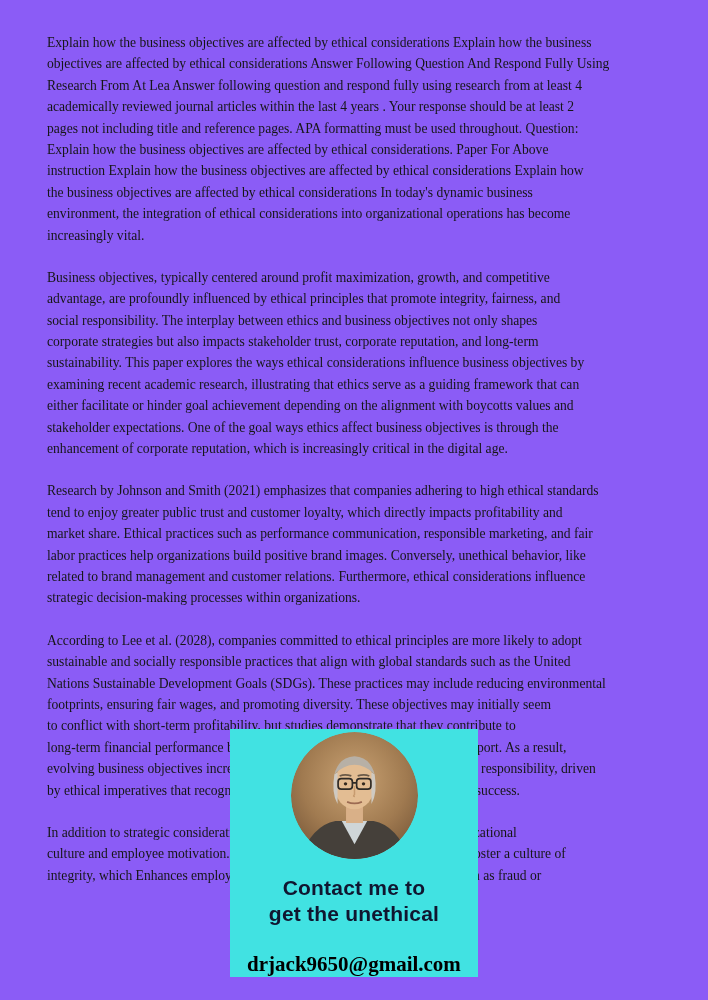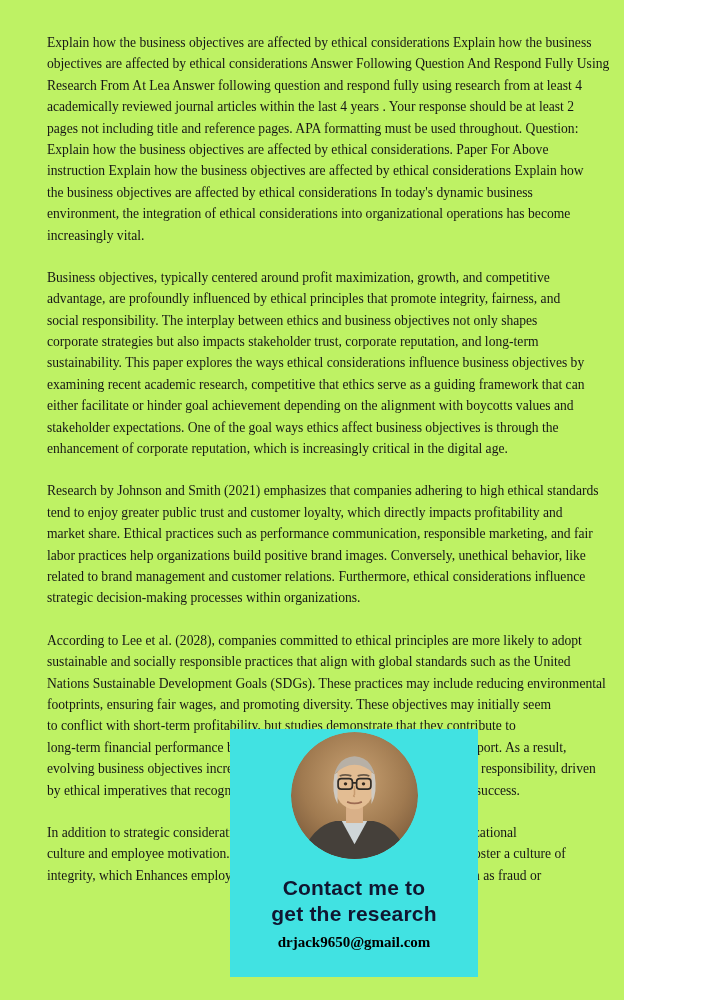--- a/index.html
+++ b/index.html
@@ -1,19 +1,19 @@
 <!DOCTYPE html>
 <html><head>
 <meta charset="utf-8">
 <style>
   html,body { margin:0; padding:0; background:#ffffff; }
   .page {
     position:relative;
-    width:624px; height:1000px;
-    background:#bef264;
+    width:708px; height:1000px;
+    background:#8b5cf6;
     overflow:hidden;
     font-family:"Liberation Serif","DejaVu Serif",serif;
   }
   .doc-text {
     position:absolute;
     left:47px; top:32px;
     width:618px;
     color:#161616;
     font-size:13.6px;
   }
@@ -48,23 +48,23 @@
     font-size:21px;
     line-height:26px;
     color:#101630;
     text-align:center;
     margin-top:16px;
     letter-spacing:0.2px;
   }
   .email {
     font-family:"Liberation Serif","DejaVu Serif",serif;
     font-weight:bold;
-    font-size:15px;
+    font-size:21px;
     color:#000000;
-    margin-top:7px;
+    margin-top:25px;
     text-align:left;
   }
 </style>
 </head>
 <body>
 
 <div class="page">
 
   <div class="doc-text" id="doc-text">
       <div class="paragraph">
@@ -78,21 +78,21 @@
         <div class="line">the business objectives are affected by ethical considerations In today's dynamic business</div>
         <div class="line">environment, the integration of ethical considerations into organizational operations has become</div>
         <div class="line">increasingly vital.</div>
       </div>
       <div class="paragraph">
         <div class="line">Business objectives, typically centered around profit maximization, growth, and competitive</div>
         <div class="line">advantage, are profoundly influenced by ethical principles that promote integrity, fairness, and</div>
         <div class="line">social responsibility. The interplay between ethics and business objectives not only shapes</div>
         <div class="line">corporate strategies but also impacts stakeholder trust, corporate reputation, and long-term</div>
         <div class="line">sustainability. This paper explores the ways ethical considerations influence business objectives by</div>
-        <div class="line">examining recent academic research, competitive that ethics serve as a guiding framework that can</div>
+        <div class="line">examining recent academic research, illustrating that ethics serve as a guiding framework that can</div>
         <div class="line">either facilitate or hinder goal achievement depending on the alignment with boycotts values and</div>
         <div class="line">stakeholder expectations. One of the goal ways ethics affect business objectives is through the</div>
         <div class="line">enhancement of corporate reputation, which is increasingly critical in the digital age.</div>
       </div>
       <div class="paragraph">
         <div class="line">Research by Johnson and Smith (2021) emphasizes that companies adhering to high ethical standards</div>
         <div class="line">tend to enjoy greater public trust and customer loyalty, which directly impacts profitability and</div>
         <div class="line">market share. Ethical practices such as performance communication, responsible marketing, and fair</div>
         <div class="line">labor practices help organizations build positive brand images. Conversely, unethical behavior, like</div>
         <div class="line">related to brand management and customer relations. Furthermore, ethical considerations influence</div>
@@ -144,18 +144,18 @@
           <circle cx="68.5" cy="49" r="1.6" fill="#33291f"></circle>
           <path d="M46 41.5 Q51 39.5 57 41.5" stroke="#6b5a48" stroke-width="1.6" fill="none"></path>
           <path d="M63 41.5 Q69 39.5 74 41.5" stroke="#6b5a48" stroke-width="1.6" fill="none"></path>
           <path d="M60 51 L60 59 Q58 61 60.5 61" stroke="#c79b6f" stroke-width="1.4" fill="none"></path>
           <path d="M53 66 Q60 69 67 66" stroke="#9c6b52" stroke-width="1.6" fill="none"></path>
         </g>
       </svg>
     </div>
     <div class="cta" style="color: rgb(16, 22, 48);">
       <div>Contact me to</div>
-      <div>get the research</div>
+      <div>get the unethical</div>
     </div>
     <div class="email">drjack9650@gmail.com</div>
   </div>
 
 </div>
 
 </body></html>

